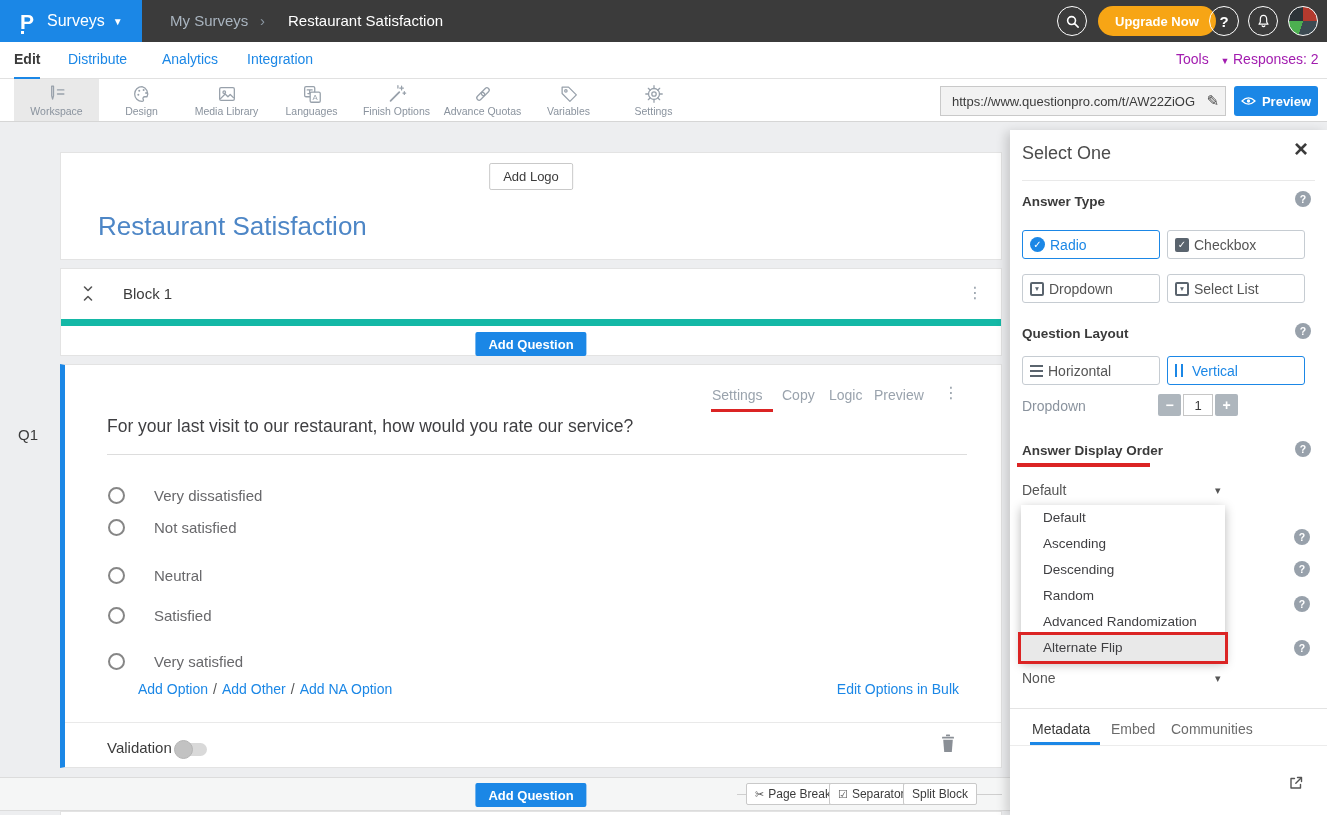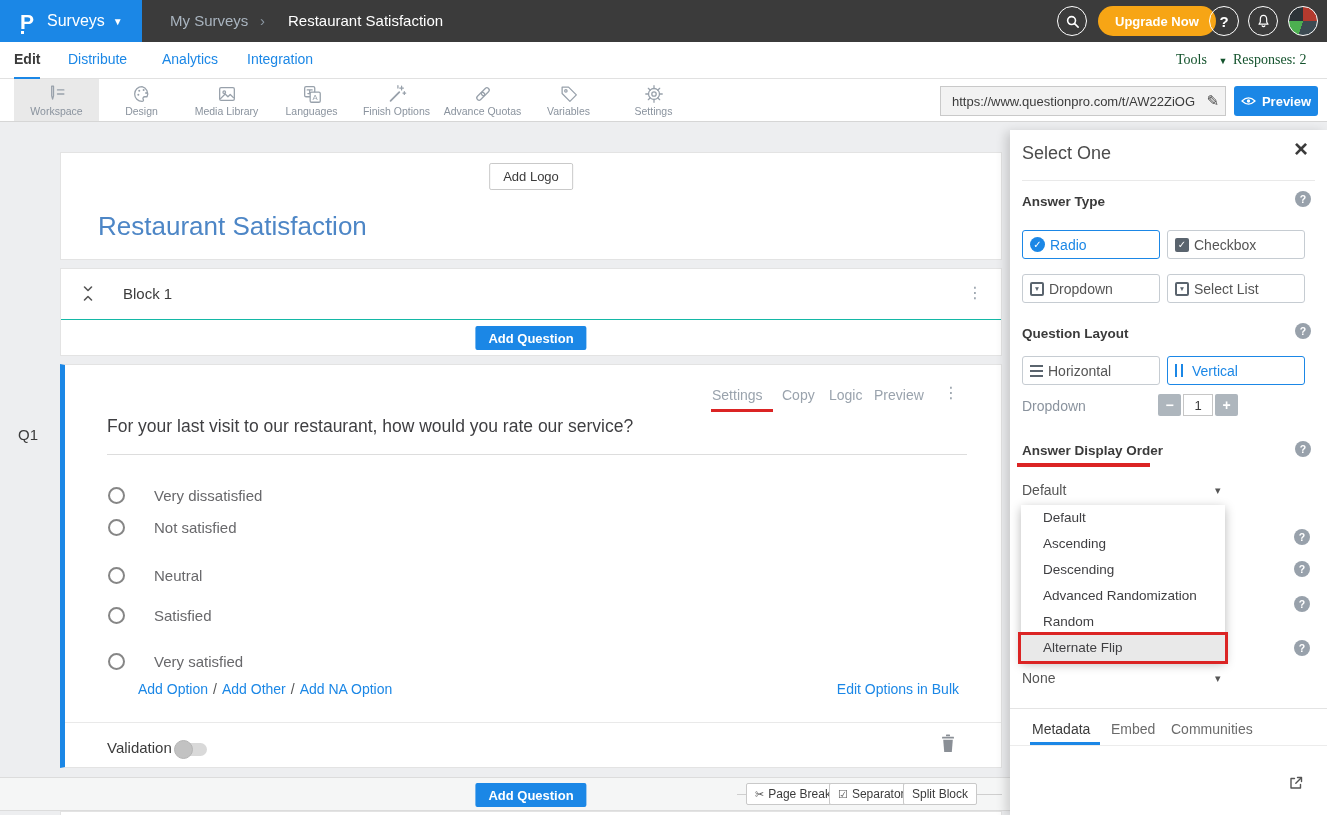--- a/index.html
+++ b/index.html
@@ -23,21 +23,21 @@
   .upgrade{position:absolute;left:1098px;top:6px;height:30px;padding:0 17px;border-radius:15px;background:#f7a515;
            color:#fff;font-weight:bold;font-size:13px;display:flex;align-items:center;border:none;cursor:pointer;}
   .help-q{font-size:15px;font-weight:bold;}
   .avatar{position:absolute;left:1288px;top:6px;width:30px;height:30px;border-radius:50%;border:1.5px solid #fff;
           box-sizing:border-box;background:conic-gradient(#b33a2e 0 25%,#3c4a52 25% 55%,#4caf50 55% 75%,#2c3338 75% 100%);cursor:pointer;}
 
   
   .navrow{position:absolute;left:0;top:42px;width:1327px;height:37px;background:#fff;border-bottom:1px solid #e1e1e1;box-sizing:border-box;}
   .nav-tab{position:absolute;top:0;height:35px;line-height:35px;font-size:14px;color:#1b87e6;cursor:pointer;}
   .nav-tab.active{color:#3b3b3b;border-bottom:2px solid #1b87e6;font-weight:bold;}
-  .nav-right{color:#14532d;font-size:14px;font-family:Liberation Serif, serif;}
+  .nav-right{color:#a21caf;font-size:14px;}
 
   
   .toolbar{position:absolute;left:0;top:79px;width:1327px;height:43px;background:#fff;border-bottom:1px solid #d6d6d6;box-sizing:border-box;}
   .tool{position:absolute;top:0;width:85px;height:42px;display:flex;flex-direction:column;align-items:center;
         justify-content:space-between;padding:4px 0 4px;box-sizing:border-box;cursor:pointer;}
   .tool.active{background:#e9e9e9;}
   .tool svg{stroke:#98a1ab;fill:none;stroke-width:1.4;stroke-linecap:round;stroke-linejoin:round;}
   .tool .lbl{font-size:10.5px;color:#8a939e;white-space:nowrap;}
   .urlbox{position:absolute;left:940px;top:7px;width:286px;height:30px;background:#f2f2f2;border:1px solid #c9c9c9;
           box-sizing:border-box;display:flex;align-items:center;padding:0 6px 0 9px;}
@@ -253,21 +253,21 @@
       <span>Preview</span>
     </button>
   </div>
 
   <section class="card" style="top:152px;height:108px;">
     <button class="add-logo">Add Logo</button>
     <div class="survey-title">Restaurant Satisfaction</div>
   </section>
 
   <section class="card" style="top:268px;height:88px;">
-    <div style="position:relative;height:50px;border-bottom:1px solid #14b8a6;">
+    <div style="position:relative;height:50px;border-bottom:7px solid #14b8a6;">
       <span class="chev">
         <svg width="12" height="17" viewBox="0 0 12 17">
             <path d="M2.5 2 L6 5.5 L9.5 2 M2.5 15 L6 11.5 L9.5 15"></path>
           </svg>
       </span>
       <span class="block-name">Block 1</span>
       <span class="kebab" style="position:absolute;left:906px;top:14px;">⋮</span>
     </div>
     <div style="position:relative;height:37px;">
       <button class="btn-primary" style="position:absolute;left:50%;transform:translateX(-50%);top:6px;">Add Question</button>
@@ -398,22 +398,22 @@
     <span class="help" style="left:284px;top:466px;z-index:1;">?</span>
     <span class="help" style="left:284px;top:510px;z-index:1;">?</span>
 
     <span class="select-val" style="top:540px;">None</span>
     <span class="select-caret" style="top:542px;">▾</span>
 
     <div class="menu">
       <div class="menu-item">Default</div>
       <div class="menu-item">Ascending</div>
       <div class="menu-item">Descending</div>
+      <div class="menu-item">Random</div>
       <div class="menu-item">Advanced Randomization</div>
-      <div class="menu-item">Random</div>
       <div class="menu-item hl">Alternate Flip</div>
     </div>
 
     <div class="p-divider" style="top:578px;"></div>
     <span class="p-tab active" style="left:22px;">Metadata</span>
     <span class="p-tab" style="left:101px;">Embed</span>
     <span class="p-tab" style="left:161px;">Communities</span>
     <div class="tab-underline"></div>
     <div class="p-divider" style="top:615px;background:#ececec;"></div>
 

